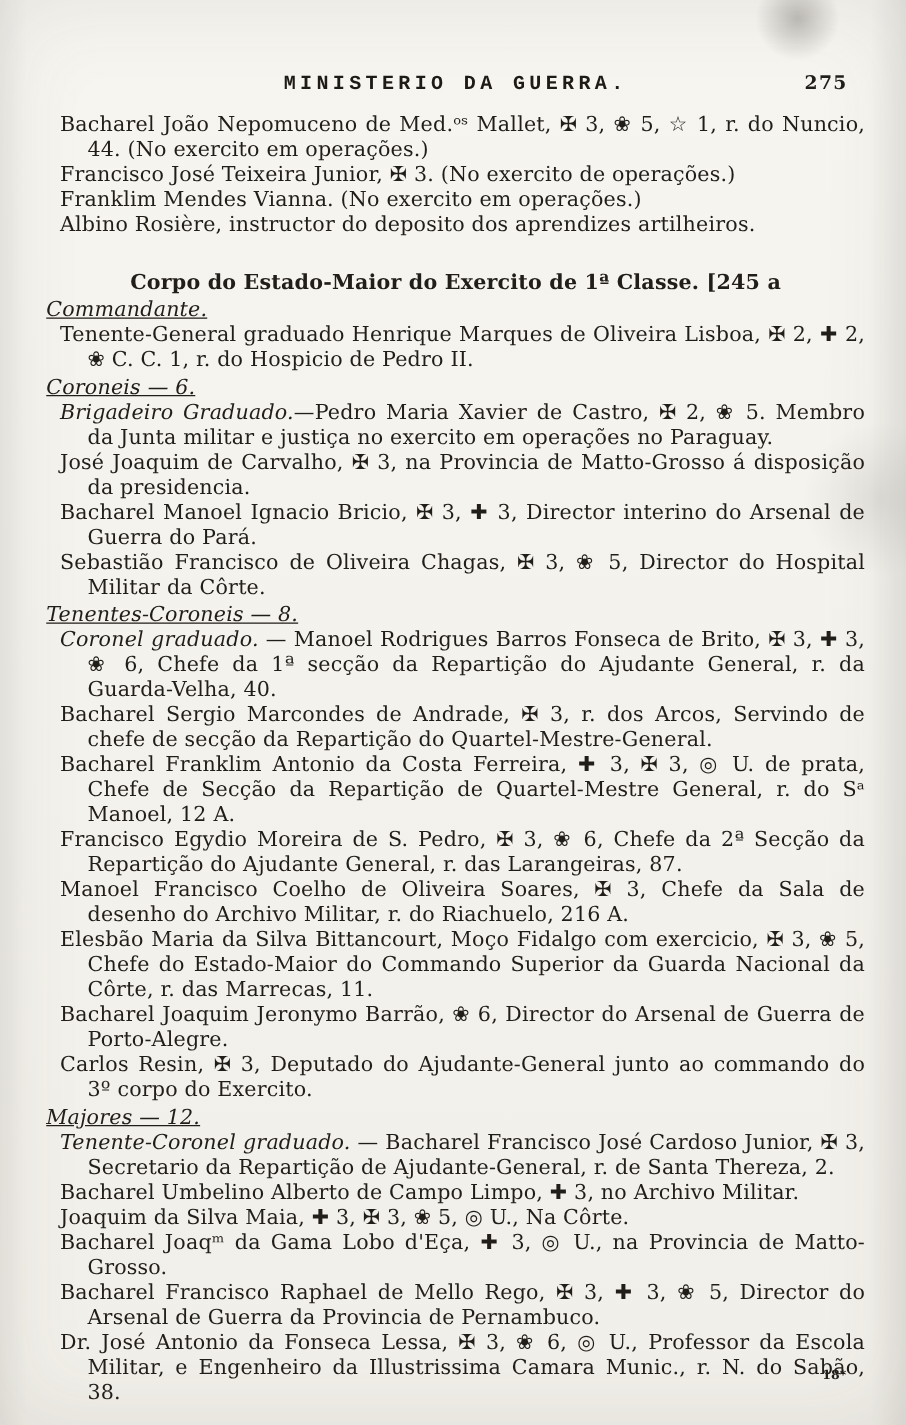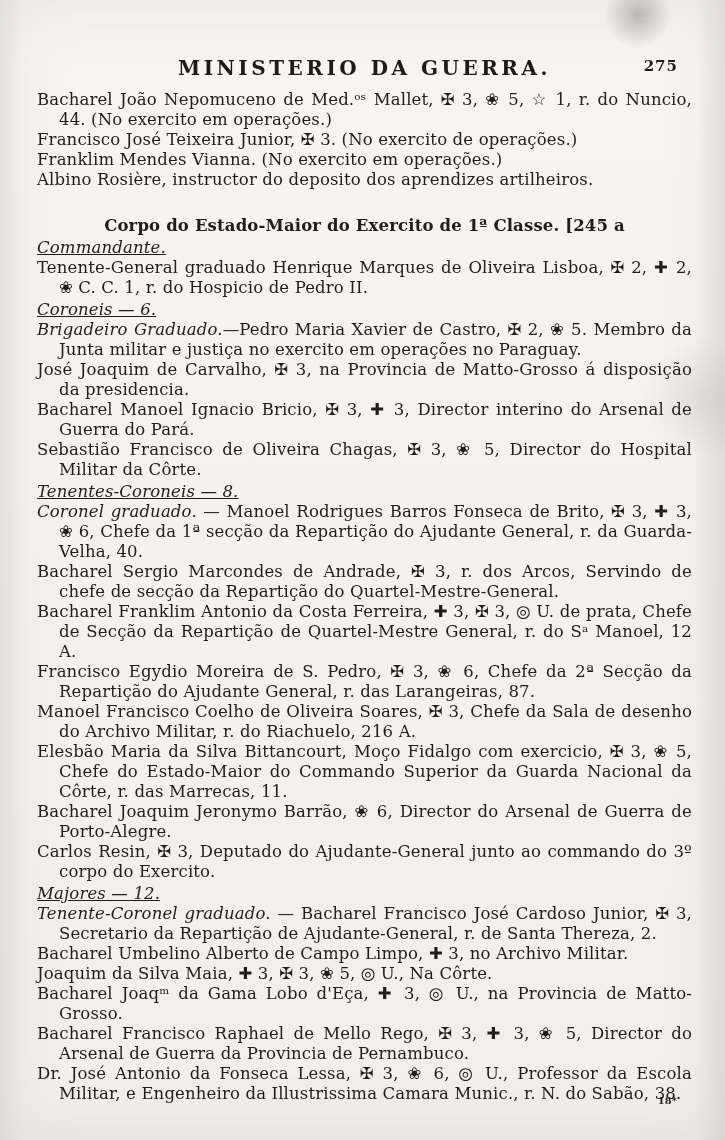--- a/index.html
+++ b/index.html
@@ -27,42 +27,44 @@
   }
   .page-header {
     position: relative;
     text-align: center;
     margin-bottom: 12px;
     height: 22px;
   }
   .journal-title {
     display: inline-block;
     font-weight: bold;
-    font-size: 20px;
+    font-size: 16px;
     letter-spacing: 3.5px;
     color: #1e1a16;
+    font-family: Liberation Mono, monospace;
   }
   .page-number {
     position: absolute;
     right: 14px;
     top: 1px;
     font-weight: bold;
     font-size: 15px;
     letter-spacing: 1px;
   }
   .document-body p {
     margin: 0;
     font-size: 16.5px;
     line-height: 20px;
     letter-spacing: 0.15px;
     text-align: justify;
   }
   p.entry {
     padding-left: 22px;
     text-indent: -22px;
+    margin-left: 11px;
   }
   p.heading {
     text-align: center;
     font-weight: bold;
     margin-top: 26px;
     margin-bottom: 2px;
     padding-left: 0;
     text-indent: 0;
   }
   p.subheading {

